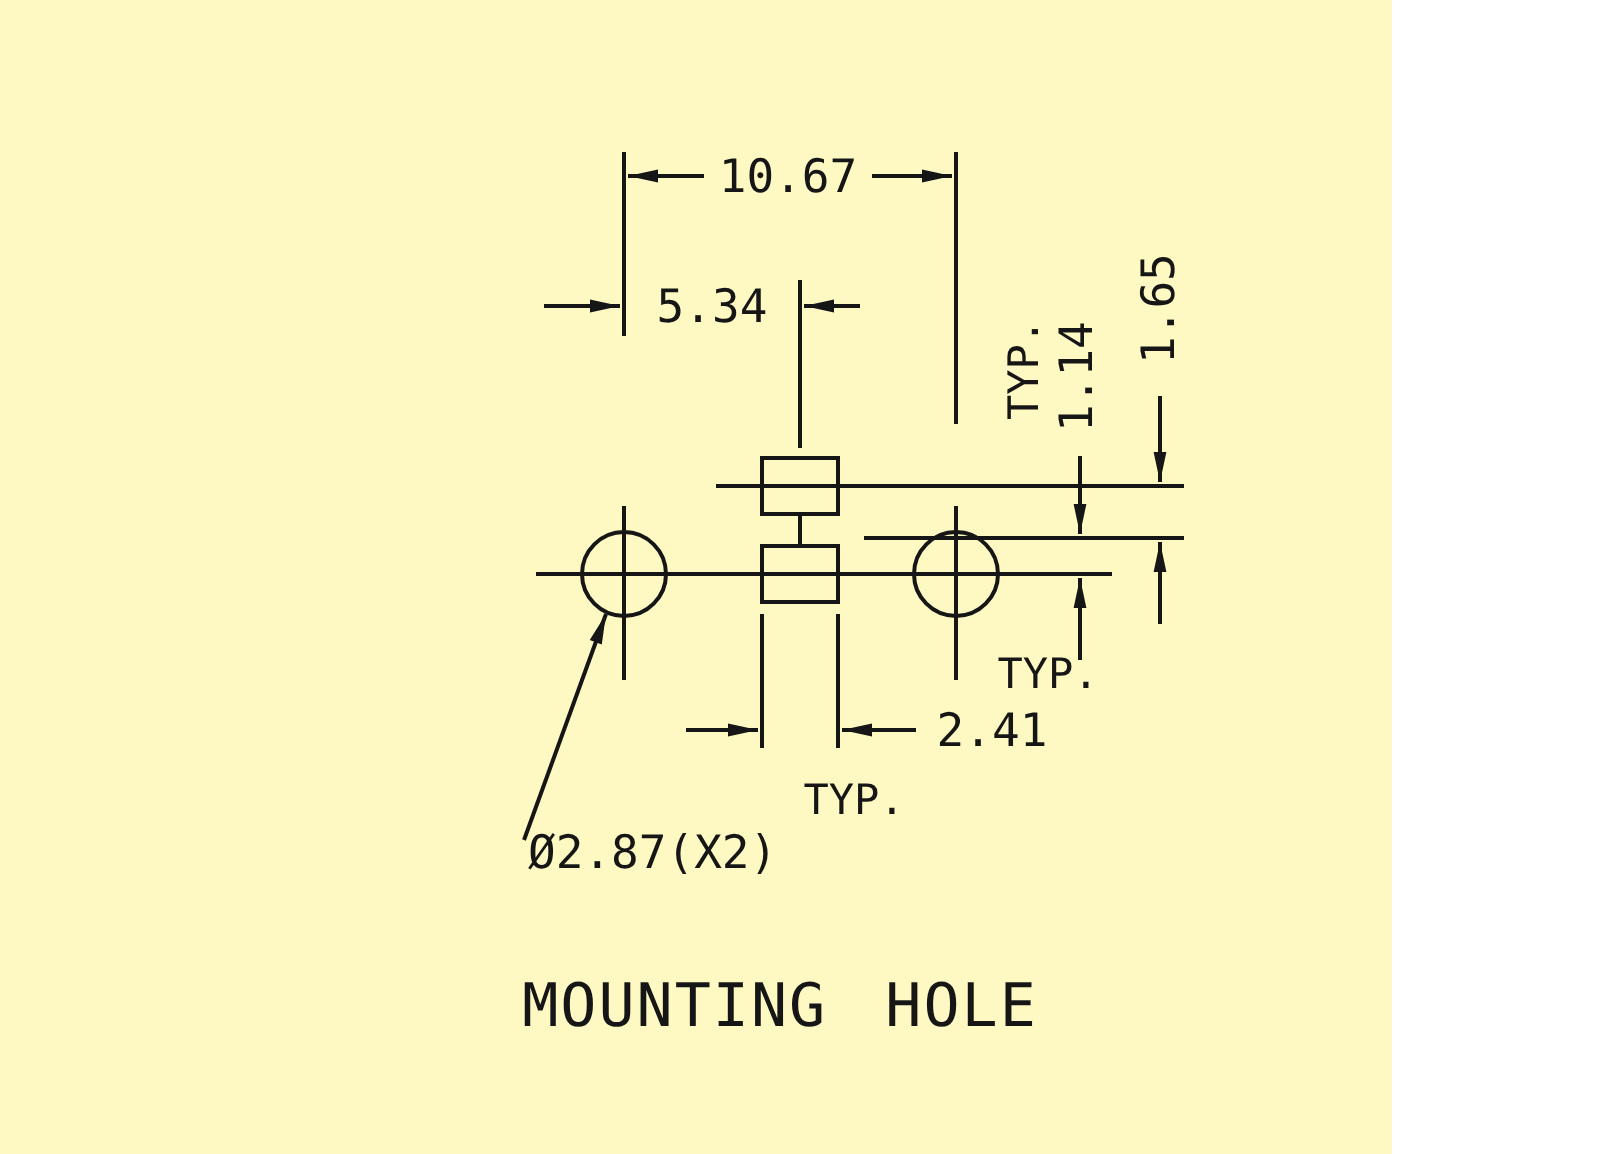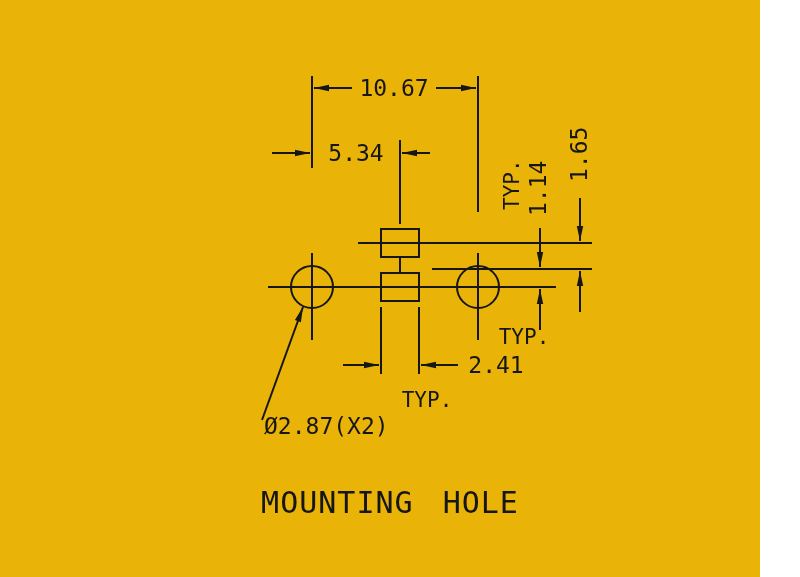--- a/index.html
+++ b/index.html
@@ -2,23 +2,23 @@
 <html><head>
 <meta charset="utf-8">
 <style>
   html, body {
     margin: 0;
     padding: 0;
     background: #ffffff;
   }
   .stage {
     position: relative;
-    width: 760px;
+    width: 696px;
     height: 577px;
-    background: #eab308;
+    background: #fef9c3;
     overflow: hidden;
   }
   svg { display: block; }
   .geo, .dim {
     stroke: #161616;
     stroke-width: 2;
     fill: none;
     stroke-linecap: butt;
   }
   .txt {

